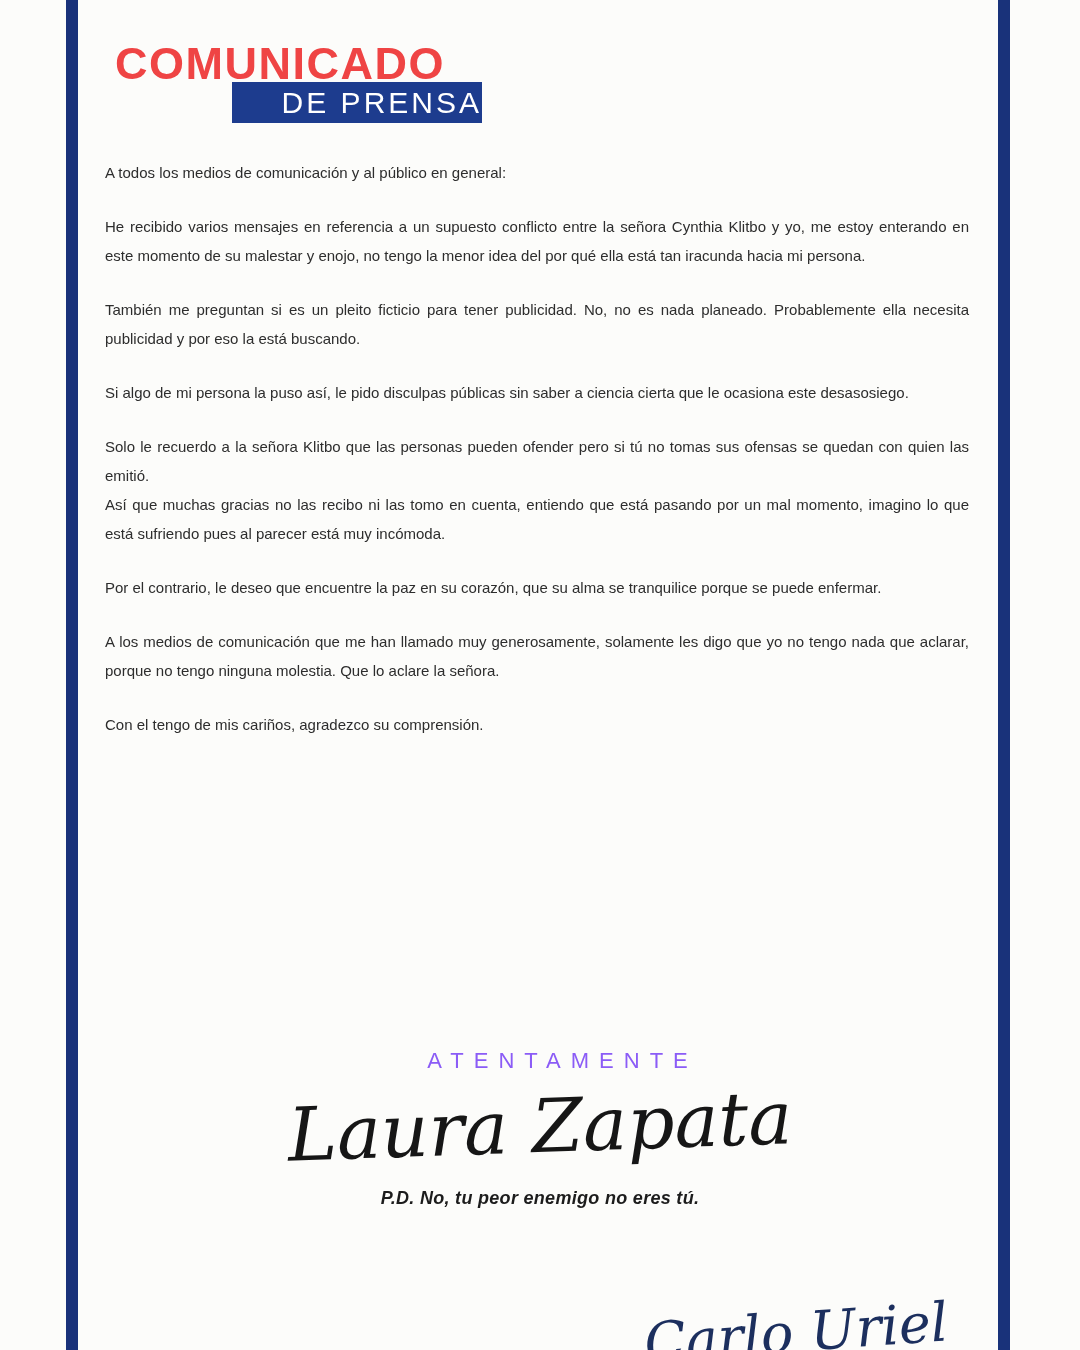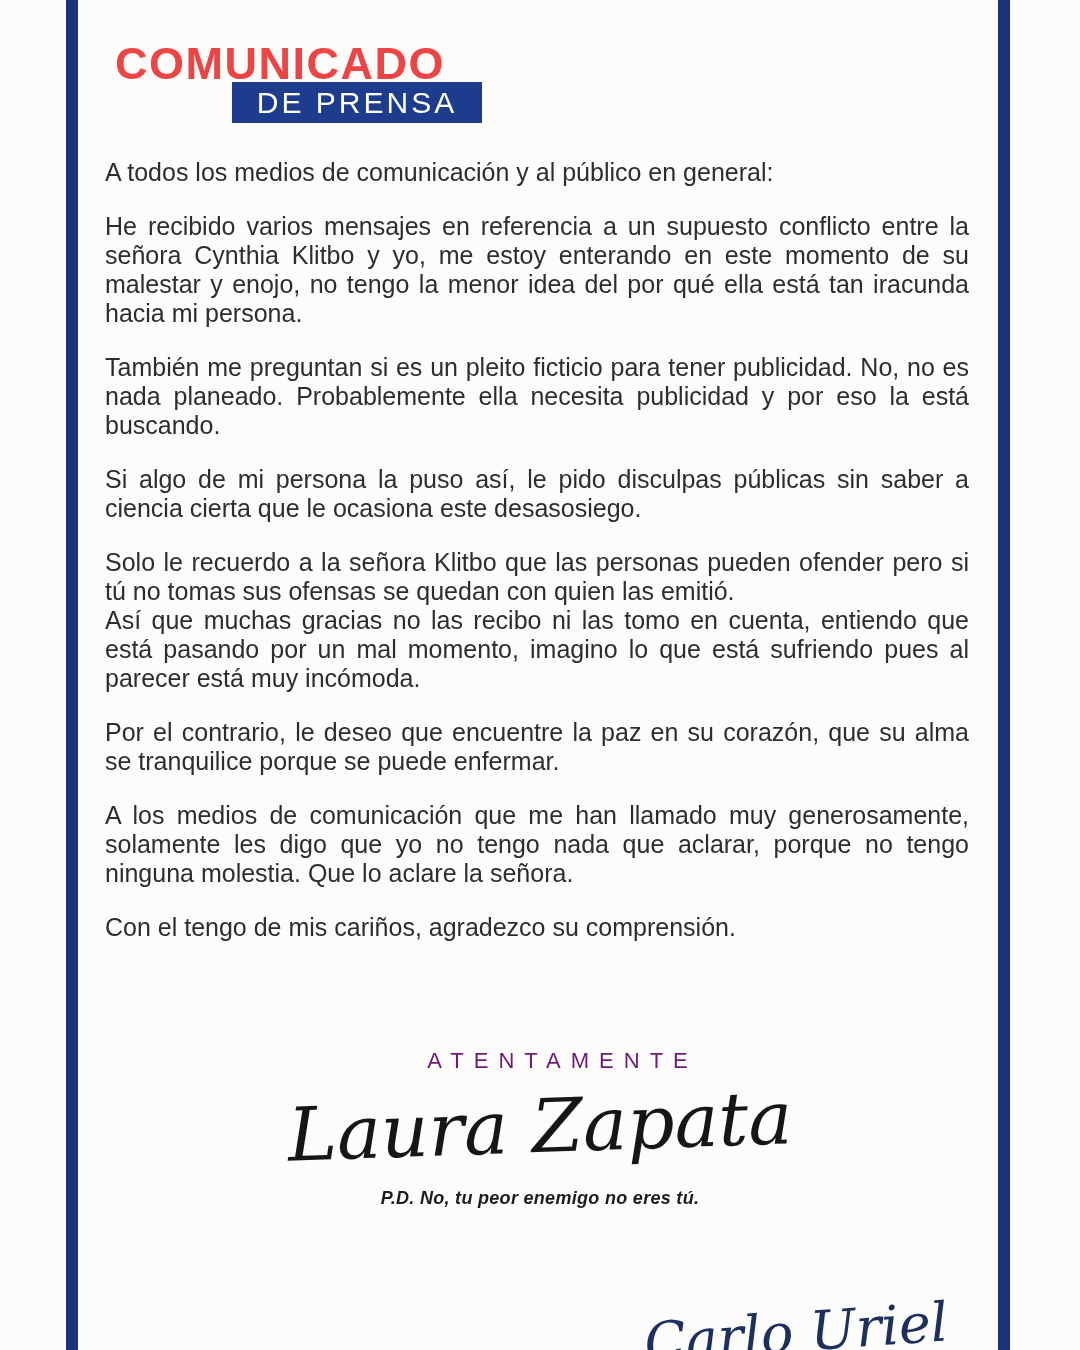--- a/index.html
+++ b/index.html
@@ -46,38 +46,38 @@
 
   .subtitle-box {
     position: absolute;
     left: 117px;
     top: 44px;
     width: 250px;
     height: 41px;
     background: var(--header-box-navy, #1d3c8e);
     display: flex;
     align-items: center;
-    justify-content: center;
+    justify-content: flex-end;
   }
 
   .subtitle-box span {
     color: #ffffff;
     font-size: 30px;
     font-weight: 400;
     letter-spacing: 3px;
     white-space: nowrap;
   }
 
   
   .letter-body {
     position: absolute;
     top: 158px;
     left: 105px;
     width: 864px;
-    font-size: 25px;
+    font-size: 15px;
     line-height: 29px;
     color: var(--text-color, #2d2d2d);
   }
 
   .letter-body p {
     margin-bottom: 25px;
     text-align: justify;
     white-space: pre-line;
   }
 
@@ -89,21 +89,21 @@
     top: 1048px;
     left: 0;
     width: 1080px;
     text-align: center;
   }
 
   .atentamente {
     font-size: 22px;
     font-weight: 400;
     letter-spacing: 10px;
-    color: #701a75;
+    color: #8b5cf6;
     margin-left: 45px;
   }
 
   .signature-script {
     font-family: "DejaVu Serif", serif;
     font-style: italic;
     font-size: 74px;
     line-height: 104px;
     color: #161616;
     transform: rotate(-2deg);

